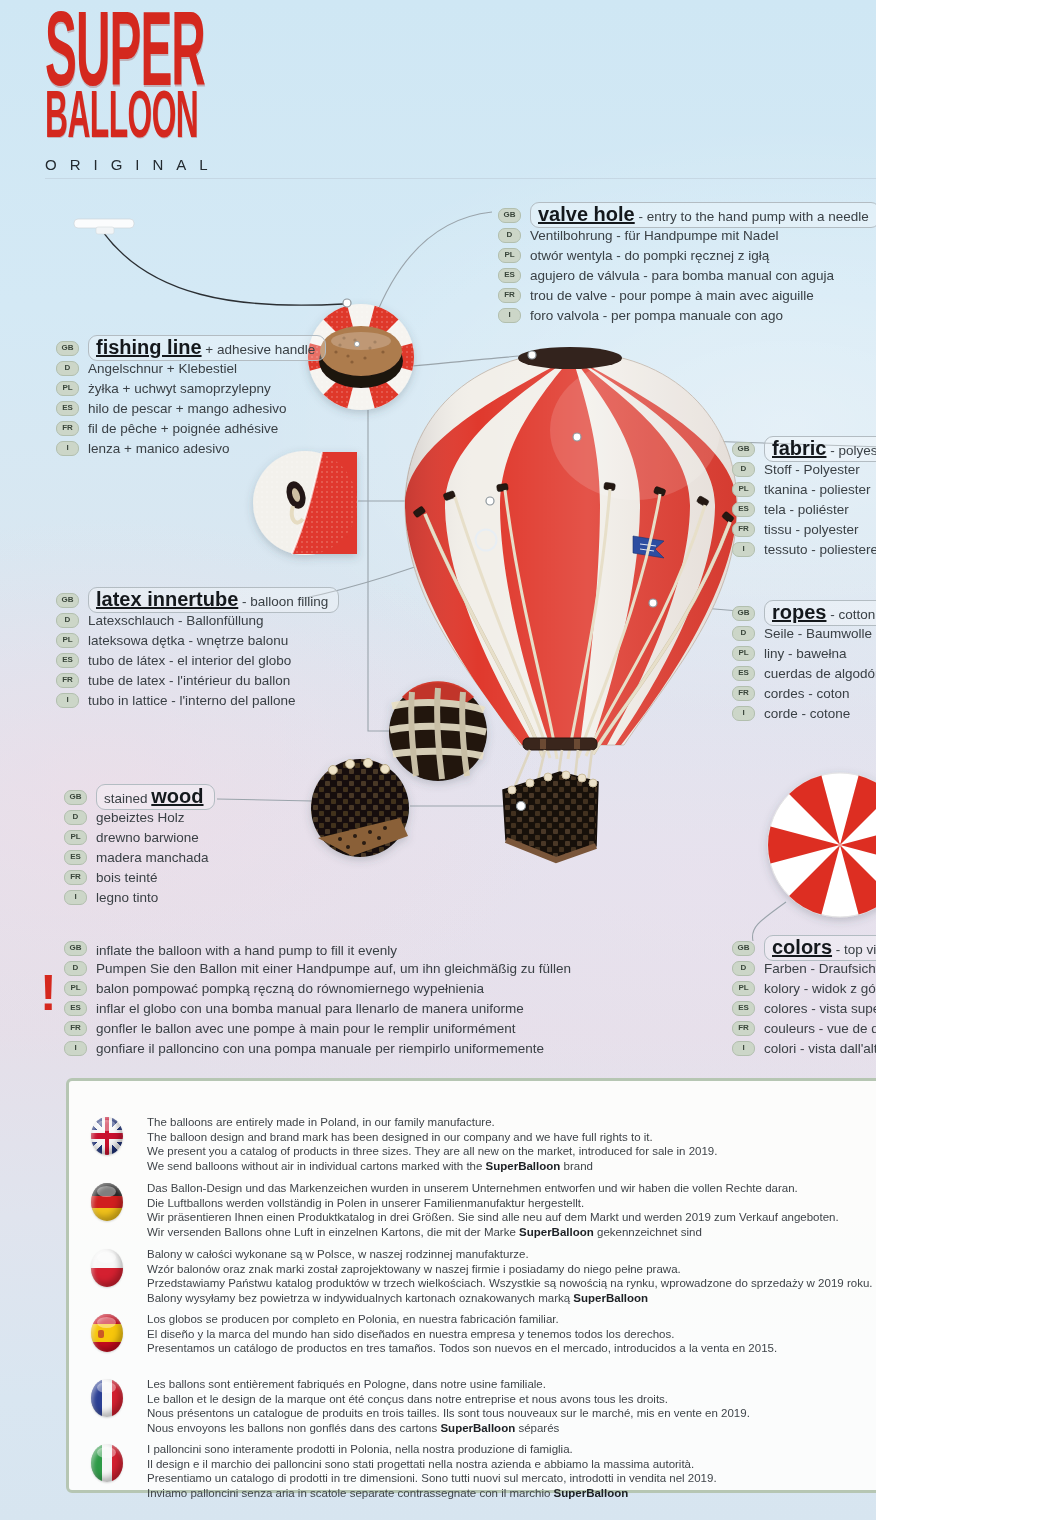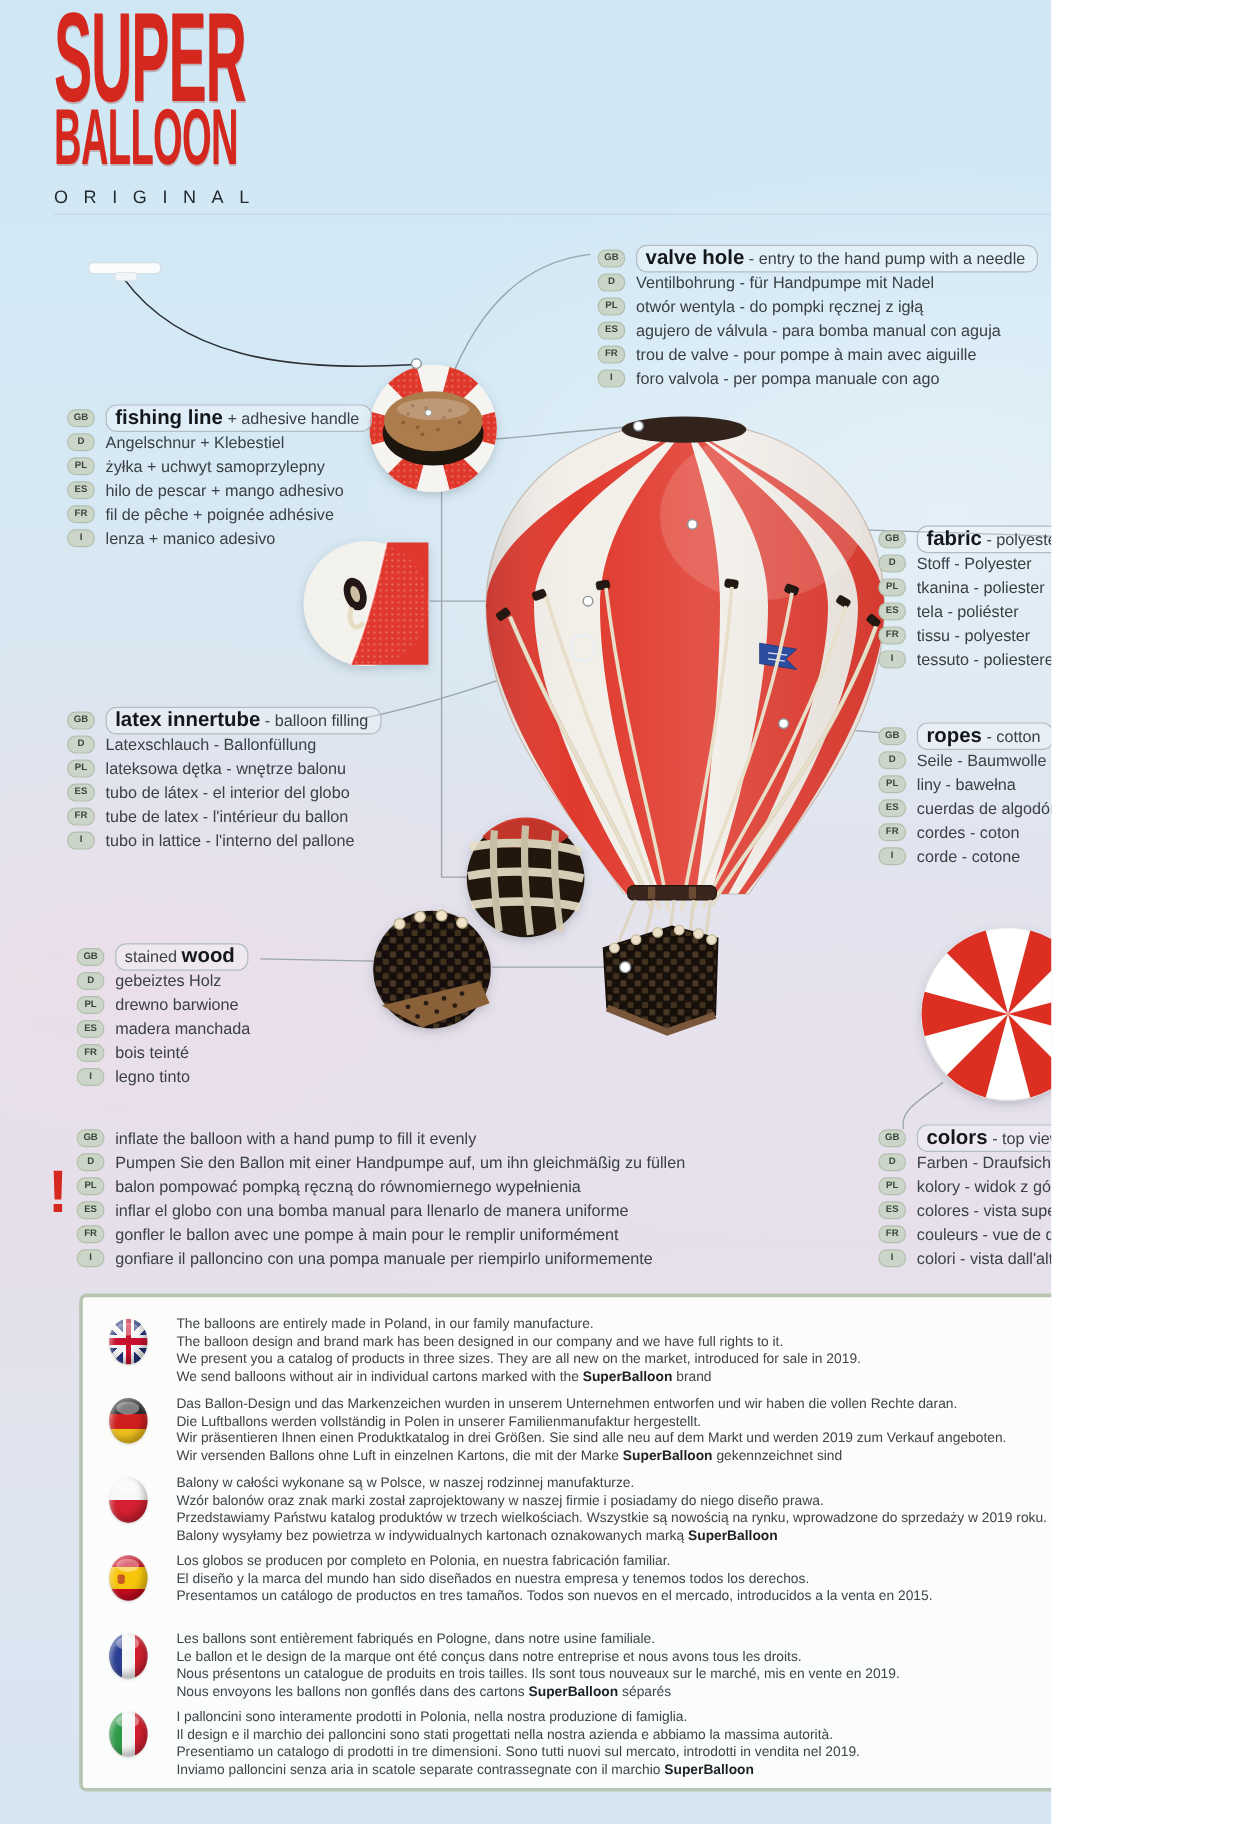--- a/index.html
+++ b/index.html
@@ -16,27 +16,27 @@
   .logo-l1{font-size:106px;font-weight:900;line-height:80px;letter-spacing:-2px;transform:scale(.45,1);transform-origin:left top;text-shadow:1px 2px 0 rgba(140,20,10,.25);}
   .logo-l2{font-size:66px;font-weight:900;line-height:52px;letter-spacing:-1px;transform:scale(.48,1);transform-origin:left top;text-shadow:1px 1px 0 rgba(140,20,10,.25);}
   .logo-tag{margin-top:16px;font-size:15px;font-weight:normal;letter-spacing:13px;color:#232a2f;}
   .hdr-line{position:absolute;left:45px;top:178px;width:950px;height:1px;background:#b9c9d6;opacity:.55;z-index:2;}
   
   .sec{position:absolute;z-index:3;}
   .row{display:flex;align-items:center;height:20px;white-space:nowrap;font-size:13.5px;color:#3a4045;}
   .badge{flex:0 0 21px;height:13px;margin-right:9px;border-radius:7px;background:#ccd6c8;border:1px solid #b2bfae;
     color:#39453a;font-size:8px;font-weight:bold;text-align:center;line-height:12px;}
   .gbwrap{display:inline-block;border:1px solid #b3bcc2;border-radius:9px;padding:0 10px 1px 7px;background:rgba(255,255,255,.28);}
-  .gbwrap b{font-size:17px;color:#14181c;}
+  .gbwrap b{font-size:20px;color:#14181c;text-decoration:underline;}
   .sec.nobox .gbwrap{border:none;background:none;padding:0;}
   .exclaim{position:absolute;left:40px;top:968px;z-index:3;font-size:50px;font-weight:900;color:#d5281e;line-height:50px;}
   
   .footer-box{position:absolute;left:66px;top:1078px;width:964px;height:409px;z-index:2;
     background:rgba(253,253,252,.94);border:3px solid #b6c6b3;border-radius:6px;}
-  .para{position:absolute;left:0;right:8px;}
+  .para{position:absolute;left:0;right:8px;margin-top:18px;}
   .para .ptext{margin-left:78px;font-size:11.5px;line-height:14.6px;color:#3f4449;}
   .para b{color:#1c2024;}
   .flag{position:absolute;left:22px;top:2px;width:32px;height:38px;border-radius:50%;
     box-shadow:inset -3px -4px 6px rgba(0,0,0,.28), inset 2px 3px 4px rgba(255,255,255,.45), 0 1px 2px rgba(0,0,0,.15);}
   .flag:after{content:'';position:absolute;top:3px;left:6px;width:19px;height:11px;border-radius:50%;background:rgba(255,255,255,.4);}
   .flag-gb{background:
     linear-gradient(0deg, transparent 43%, #c8102e 43%, #c8102e 57%, transparent 57%),
     linear-gradient(90deg, transparent 43%, #c8102e 43%, #c8102e 57%, transparent 57%),
     linear-gradient(0deg, transparent 35%, #f5f5f5 35%, #f5f5f5 65%, transparent 65%),
     linear-gradient(90deg, transparent 35%, #f5f5f5 35%, #f5f5f5 65%, transparent 65%),
@@ -518,21 +518,21 @@
         <div>Die Luftballons werden vollständig in Polen in unserer Familienmanufaktur hergestellt.</div>
         <div>Wir präsentieren Ihnen einen Produktkatalog in drei Größen. Sie sind alle neu auf dem Markt und werden 2019 zum Verkauf angeboten.</div>
         <div><span>Wir versenden Ballons ohne Luft in einzelnen Kartons, die mit der Marke </span><b>SuperBalloon</b><span> gekennzeichnet sind</span></div>
       </div>
     </div>
 
     <div class="para" style="top:148px">
       <div class="flag flag-pl"></div>
       <div class="ptext">
         <div>Balony w całości wykonane są w Polsce, w naszej rodzinnej manufakturze.</div>
-        <div>Wzór balonów oraz znak marki został zaprojektowany w naszej firmie i posiadamy do niego diseño prawa.</div>
+        <div>Wzór balonów oraz znak marki został zaprojektowany w naszej firmie i posiadamy do niego pełne prawa.</div>
         <div>Przedstawiamy Państwu katalog produktów w trzech wielkościach. Wszystkie są nowością na rynku, wprowadzone do sprzedaży w 2019 roku.</div>
         <div><span>Balony wysyłamy bez powietrza w indywidualnych kartonach oznakowanych marką </span><b>SuperBalloon</b><span></span></div>
       </div>
     </div>
 
     <div class="para" style="top:213px">
       <div class="flag flag-es"></div>
       <div class="ptext">
         <div>Los globos se producen por completo en Polonia, en nuestra fabricación familiar.</div>
         <div>El diseño y la marca del mundo han sido diseñados en nuestra empresa y tenemos todos los derechos.</div>

